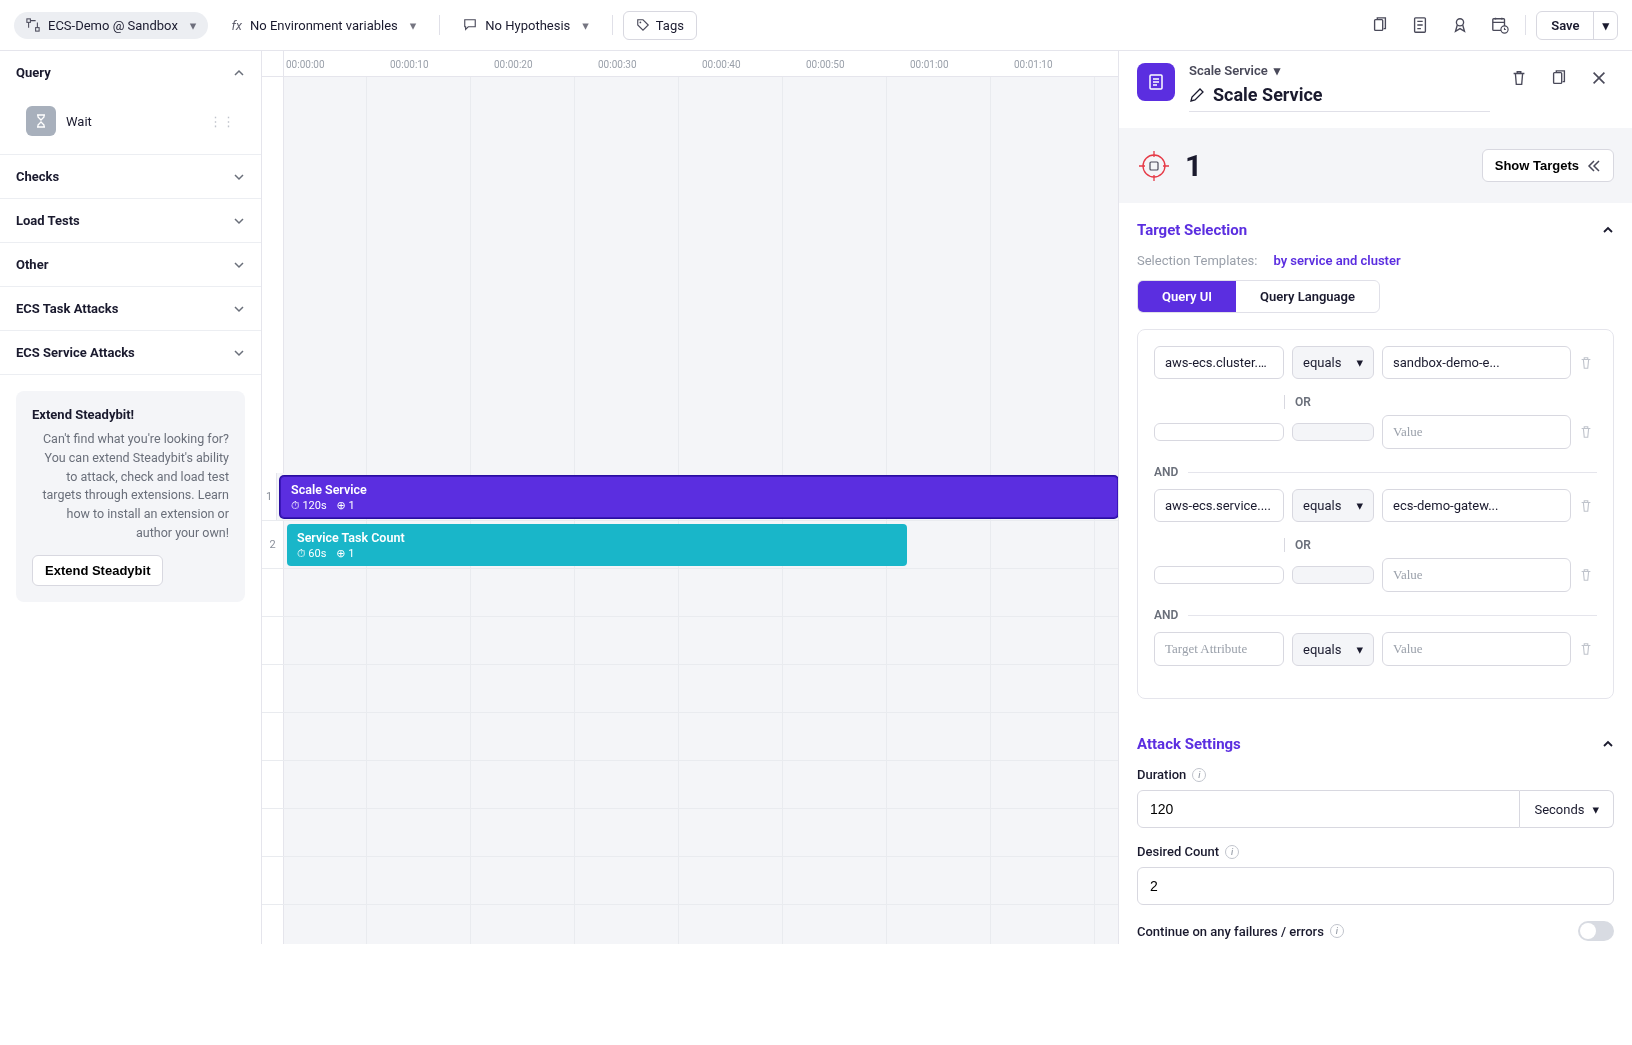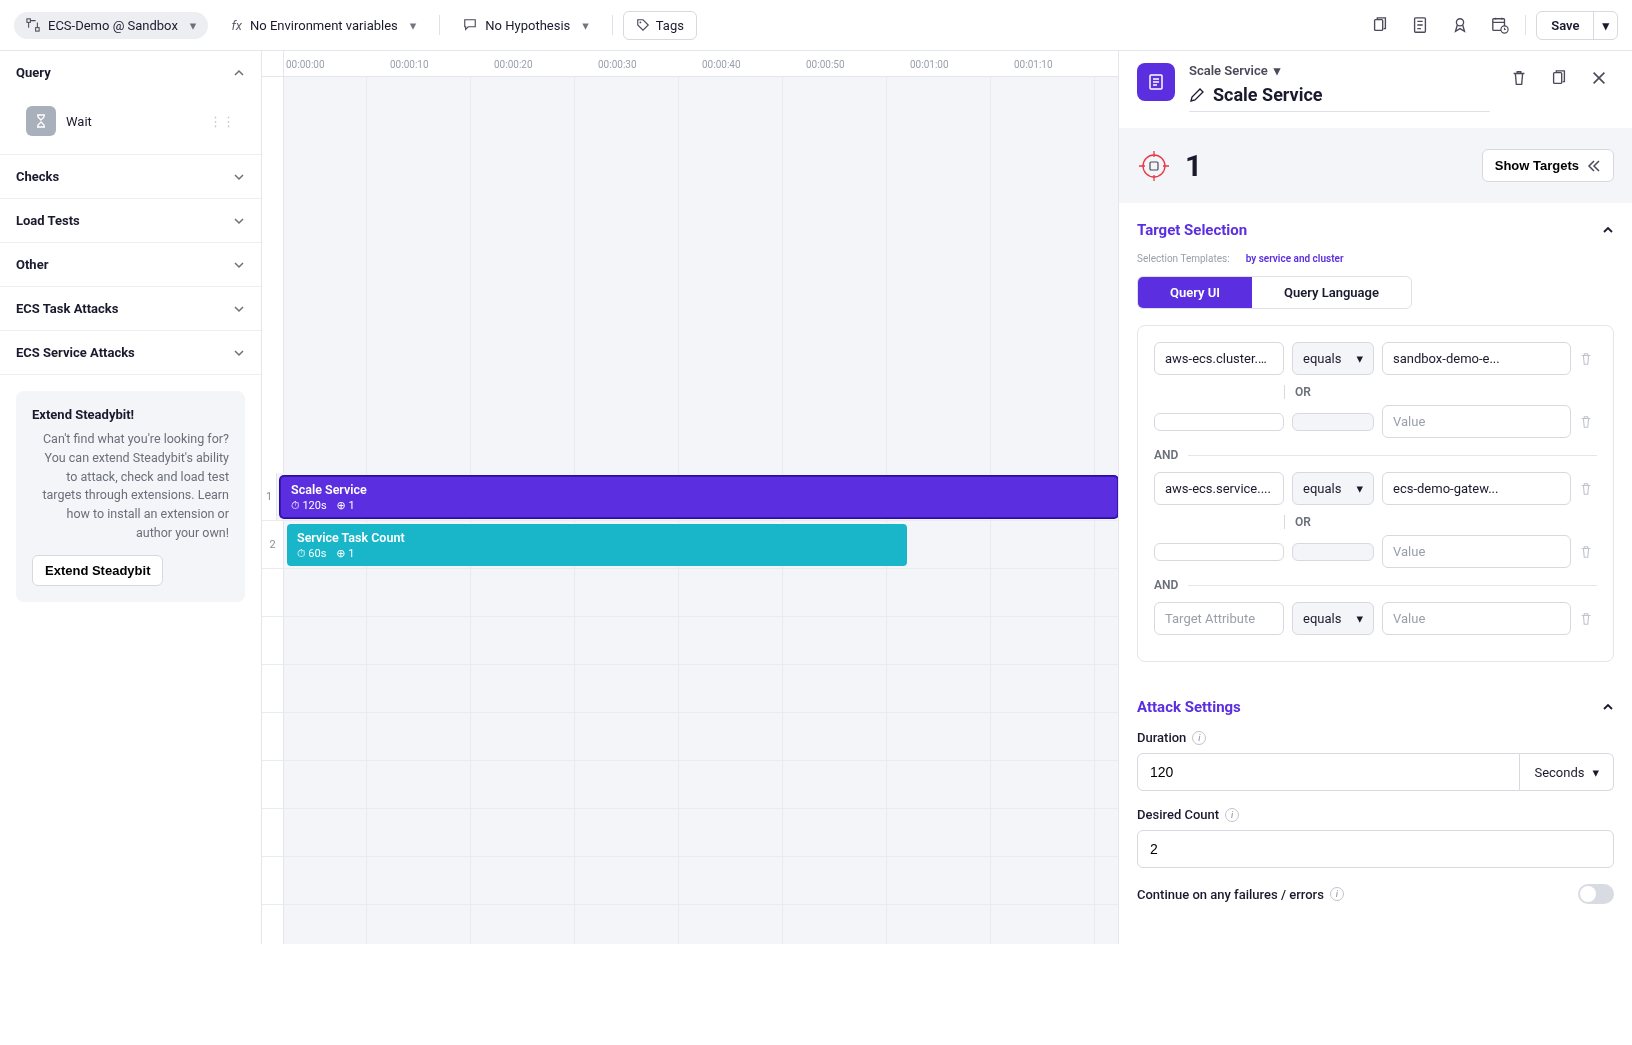--- a/index.html
+++ b/index.html
@@ -66,35 +66,35 @@
 .rp-title h2 { font-size: 18px; font-weight: 700; }
 .rp-actions { display: flex; gap: 10px; }
 .rp-targets { background: #f4f5f8; padding: 20px 18px; display: flex; align-items: center; justify-content: space-between; }
 .tcount { display: flex; align-items: center; gap: 14px; font-size: 30px; font-weight: 700; }
 .tcount .cross { color: #e63946; position: relative; }
 .showt { background: #fff; border: 1px solid #d8d8e0; border-radius: 6px; padding: 8px 12px; font-weight: 600; cursor: pointer; display: flex; align-items: center; gap: 8px; font-size: 13px; }
 
 .section { padding: 18px; }
 .sec-head { display: flex; justify-content: space-between; align-items: center; margin-bottom: 14px; cursor: pointer; }
 .sec-head h3 { color: #5b2ee0; font-size: 15px; font-weight: 700; }
-.label-row { display: flex; align-items: center; gap: 16px; font-size: 10px; margin-bottom: 12px; }
+.label-row { display: flex; align-items: center; gap: 16px; font-size: 13px; margin-bottom: 12px; }
 .label-row .lbl { color: #9aa0aa; }
 .label-row .lnk { color: #5b2ee0; font-weight: 600; cursor: pointer; }
 
 .tabs { display: flex; border: 1px solid #e0e0e8; border-radius: 6px; overflow: hidden; width: fit-content; margin-bottom: 16px; }
-.tab { padding: 8px 32px; font-size: 13px; font-weight: 600; cursor: pointer; }
+.tab { padding: 8px 24px; font-size: 13px; font-weight: 600; cursor: pointer; }
 .tab.active { background: #5b2ee0; color: #fff; }
 
 .query-box { border: 1px solid #e5e5ec; border-radius: 8px; padding: 16px; }
-.qrow { display: flex; gap: 8px; align-items: center; margin-bottom: 10px; }
+.qrow { display: flex; gap: 8px; align-items: center; margin-bottom: 16px; }
 .qfield { border: 1px solid #d8d8e0; border-radius: 6px; padding: 8px 10px; font-size: 13px; background: #fff; min-width: 0; overflow: hidden; text-overflow: ellipsis; white-space: nowrap; }
 .qfield.attr { width: 130px; flex-shrink: 0; }
 .qfield.op { width: 82px; flex-shrink: 0; background: #f4f5f8; display: flex; justify-content: space-between; align-items: center; gap: 4px; }
 .qfield.val { flex: 1; }
-.qfield.placeholder { color: #9aa0aa; }
+.qfield.placeholder { color: #9aa0aa; font-family: Liberation Serif, serif; }
 .qtrash { color: #c0c4cc; cursor: pointer; width: 18px; flex-shrink: 0; }
 .or-row { display: flex; align-items: center; gap: 8px; margin: 6px 0 6px 140px; font-size: 12px; font-weight: 600; color: #6a6f7a; }
 .or-row::before { content: ""; width: 1px; height: 14px; background: #d8d8e0; margin-left: -10px; margin-right: 2px; }
 .and-row { font-size: 12px; font-weight: 600; color: #6a6f7a; margin: 10px 0; display: flex; align-items: center; }
 .and-row::after { content: ""; flex: 1; height: 1px; background: #e5e5ec; margin-left: 10px; }
 
 .field-label { font-size: 13px; font-weight: 500; margin-bottom: 8px; display: flex; align-items: center; gap: 6px; }
 .info-i { width: 14px; height: 14px; border: 1px solid #c0c4cc; border-radius: 50%; display: inline-flex; align-items: center; justify-content: center; font-size: 9px; color: #9aa0aa; font-style: italic; }
 .dur-row { display: flex; gap: 0; margin-bottom: 16px; }
 .dur-row input { flex: 1; border: 1px solid #d8d8e0; border-radius: 6px 0 0 6px; padding: 10px 12px; font-size: 14px; }

